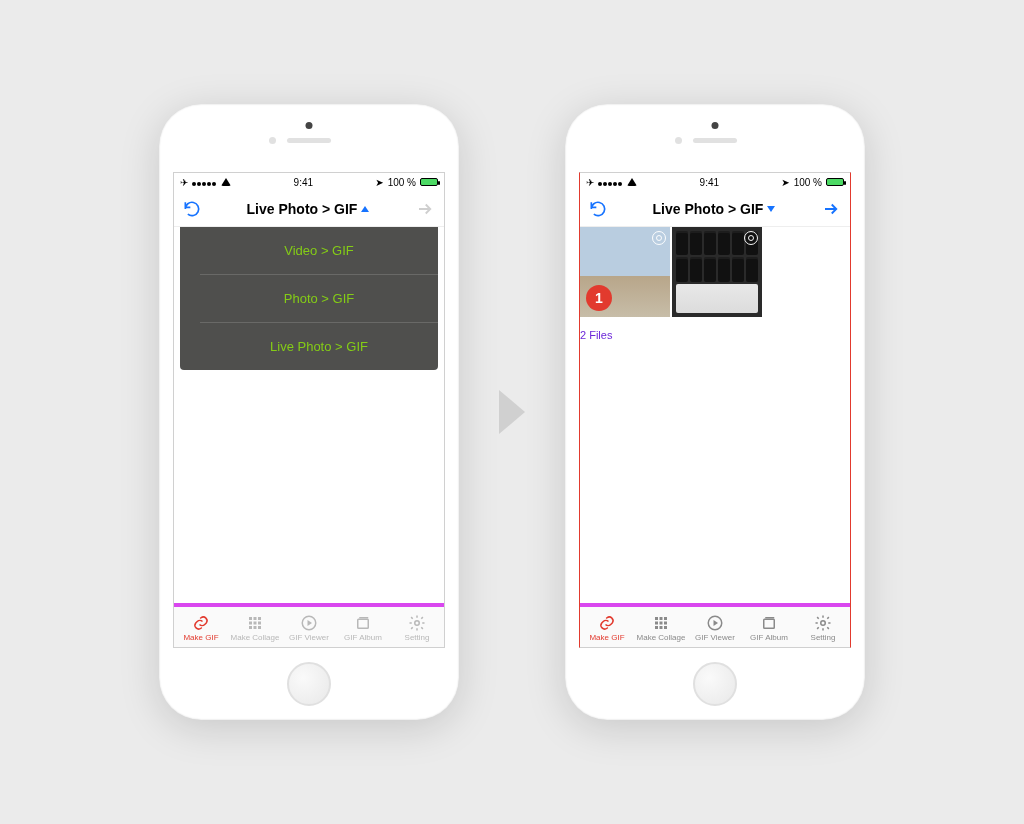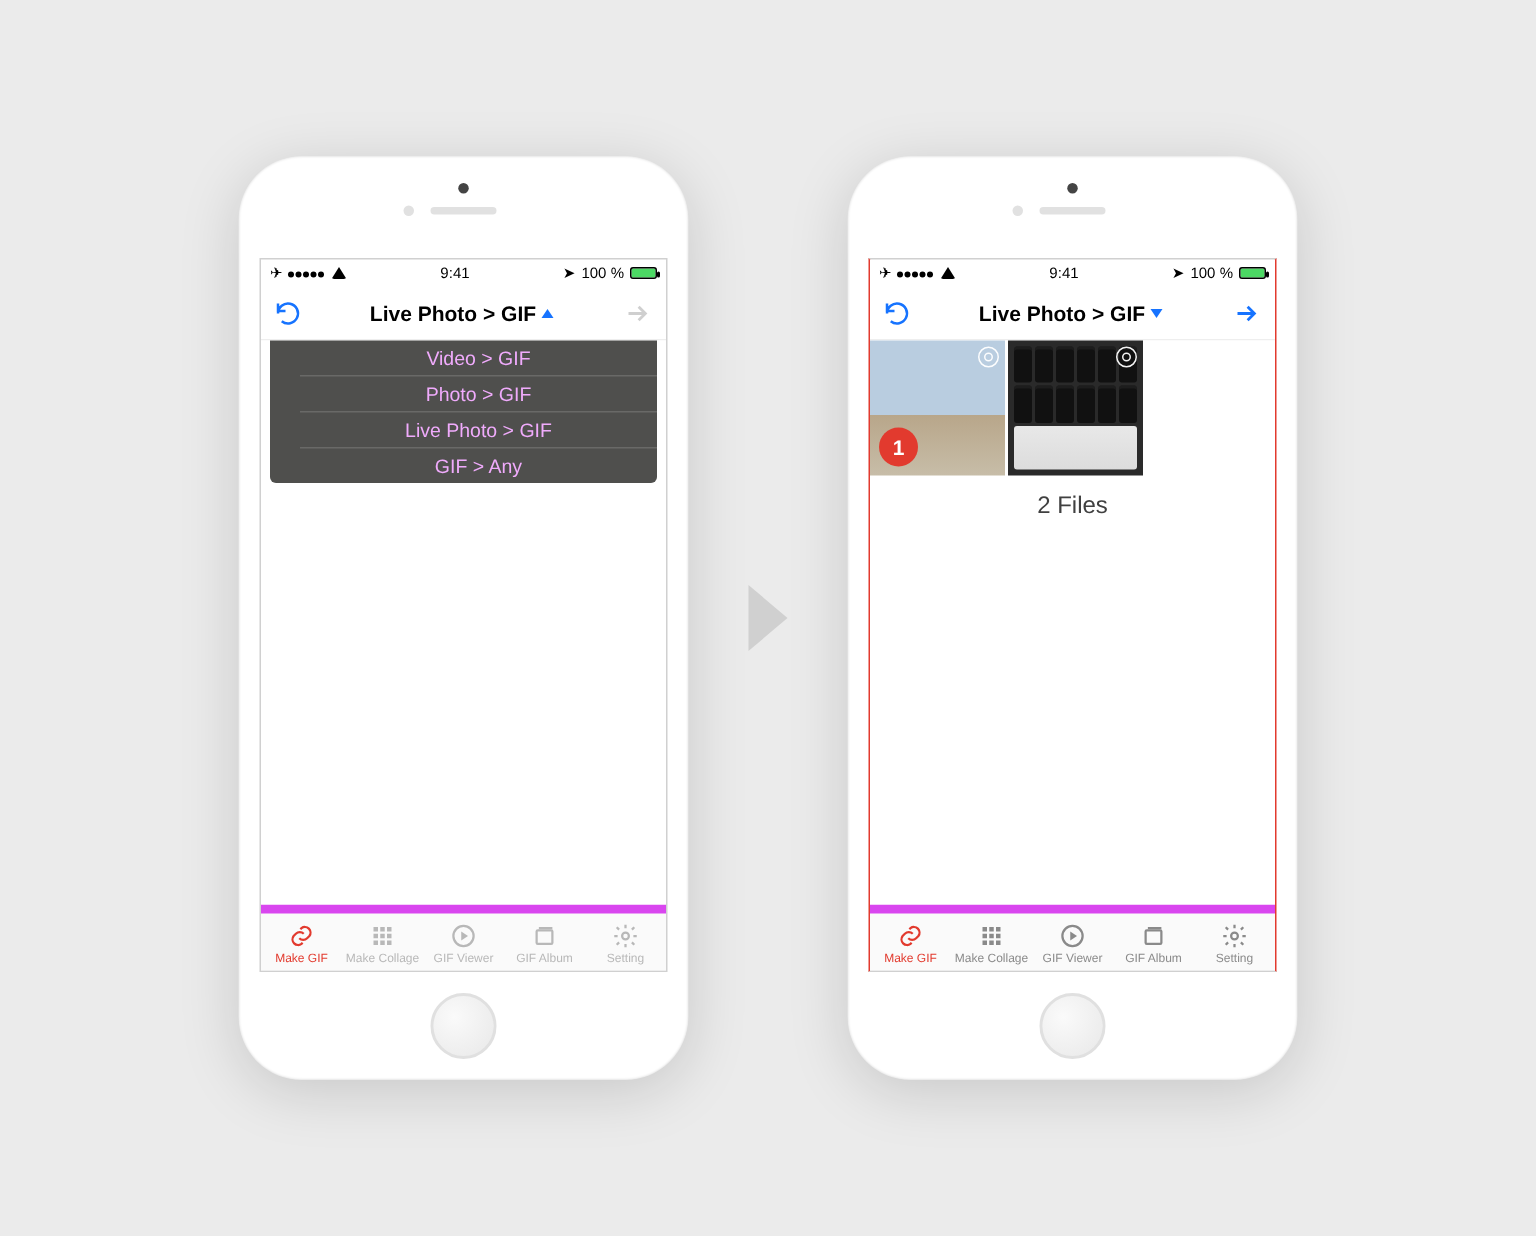--- a/index.html
+++ b/index.html
@@ -126,21 +126,21 @@
     width:0;height:0;border-left:4px solid transparent;border-right:4px solid transparent;border-bottom:6px solid #1673ff;
   }
   .tri-down {
     width:0;height:0;border-left:4px solid transparent;border-right:4px solid transparent;border-top:6px solid #1673ff;
   }
   .icon-refresh svg, .icon-arrow svg { display:block; }
   
   .content { flex: 1; position: relative; background:#fff; }
   .tabbar {
     height: 44px;
-    border-top: 6px solid #d946ef;
+    border-top: 4px solid #d946ef;
     background: #fafafa;
     display: flex;
     justify-content: space-around;
     align-items:center;
   }
   .tabitem {
     flex:1;
     display:flex; flex-direction:column; align-items:center; justify-content:center;
     font-size: 8px;
     color: #b8b8b8;
@@ -150,24 +150,24 @@
   .tabitem .ticon svg { width:18px; height:18px; }
   
   .dropdown {
     position: absolute;
     top: 0; left: 6px; right: 6px;
     background: #4f4f4d;
     border-radius: 0 0 4px 4px;
     overflow: hidden;
   }
   .dropdown .item {
-    color: #f0abfc;
+    color: #84cc16;
     text-align: center;
     font-size: 13px;
-    padding: 4px 0;
+    padding: 16px 0;
     border-bottom: 1px solid rgba(255,255,255,0.15);
     margin-left: 20px;
   }
   .dropdown .item:last-child { border-bottom: none; border-radius:0 0 4px 4px; }
   
   .thumbs {
     display:flex; gap:2px; padding:0;
   }
   .thumb {
     width: 90px; height: 90px;
@@ -189,21 +189,21 @@
   }
   .thumb.sky {
     background: linear-gradient(to bottom, #b9cde0 0%, #b9cde0 55%, #b8a68a 55%, #c7bda8 100%);
   }
   .thumb.keyboard {
     display:grid; grid-template-columns: repeat(6,1fr); grid-template-rows: 1fr 1fr 1.2fr; gap:2px;
     background:#2a2a2a; padding:4px;
   }
   .thumb.keyboard .k { background:#111; border-radius:2px; box-shadow: inset 0 2px 0 rgba(255,255,255,0.05); }
   .thumb.keyboard .body { grid-column: 1 / 7; background: linear-gradient(to bottom, #e8e8e8, #dcdcdc); border-radius:2px; }
-  .file-count { text-align:center; font-size:16px; padding:12px 0; color:#404040; }
+  .file-count { font-size:11px; padding:12px 0; color:#6d28d9; }
 </style>
 </head>
 <body>
 
 <div class="stage">
 
   <div class="phone">
     <div class="camera"></div>
     <div class="speaker"></div>
     <div class="sensor"></div>
@@ -238,21 +238,20 @@
               <path fill="none" stroke="#cfcfcf" stroke-width="2.5" d="M4 12h14M13 6l6 6-6 6"></path>
             </svg>
         </span>
       </div>
 
       <div class="content">
         <div class="dropdown">
           <div class="item">Video &gt; GIF</div>
           <div class="item">Photo &gt; GIF</div>
           <div class="item">Live Photo &gt; GIF</div>
-          <div class="item">GIF &gt; Any</div>
         </div>
       </div>
 
       <div class="tabbar">
         <div class="tabitem active">
           <span class="ticon">
               <svg viewBox="0 0 24 24">
                 <path fill="none" stroke="currentColor" stroke-width="2" d="M10 14a5 5 0 0 0 7 0l2-2a5 5 0 0 0-7-7l-1 1M14 10a5 5 0 0 0-7 0l-2 2a5 5 0 0 0 7 7l1-1"></path>
               </svg>
             </span>

